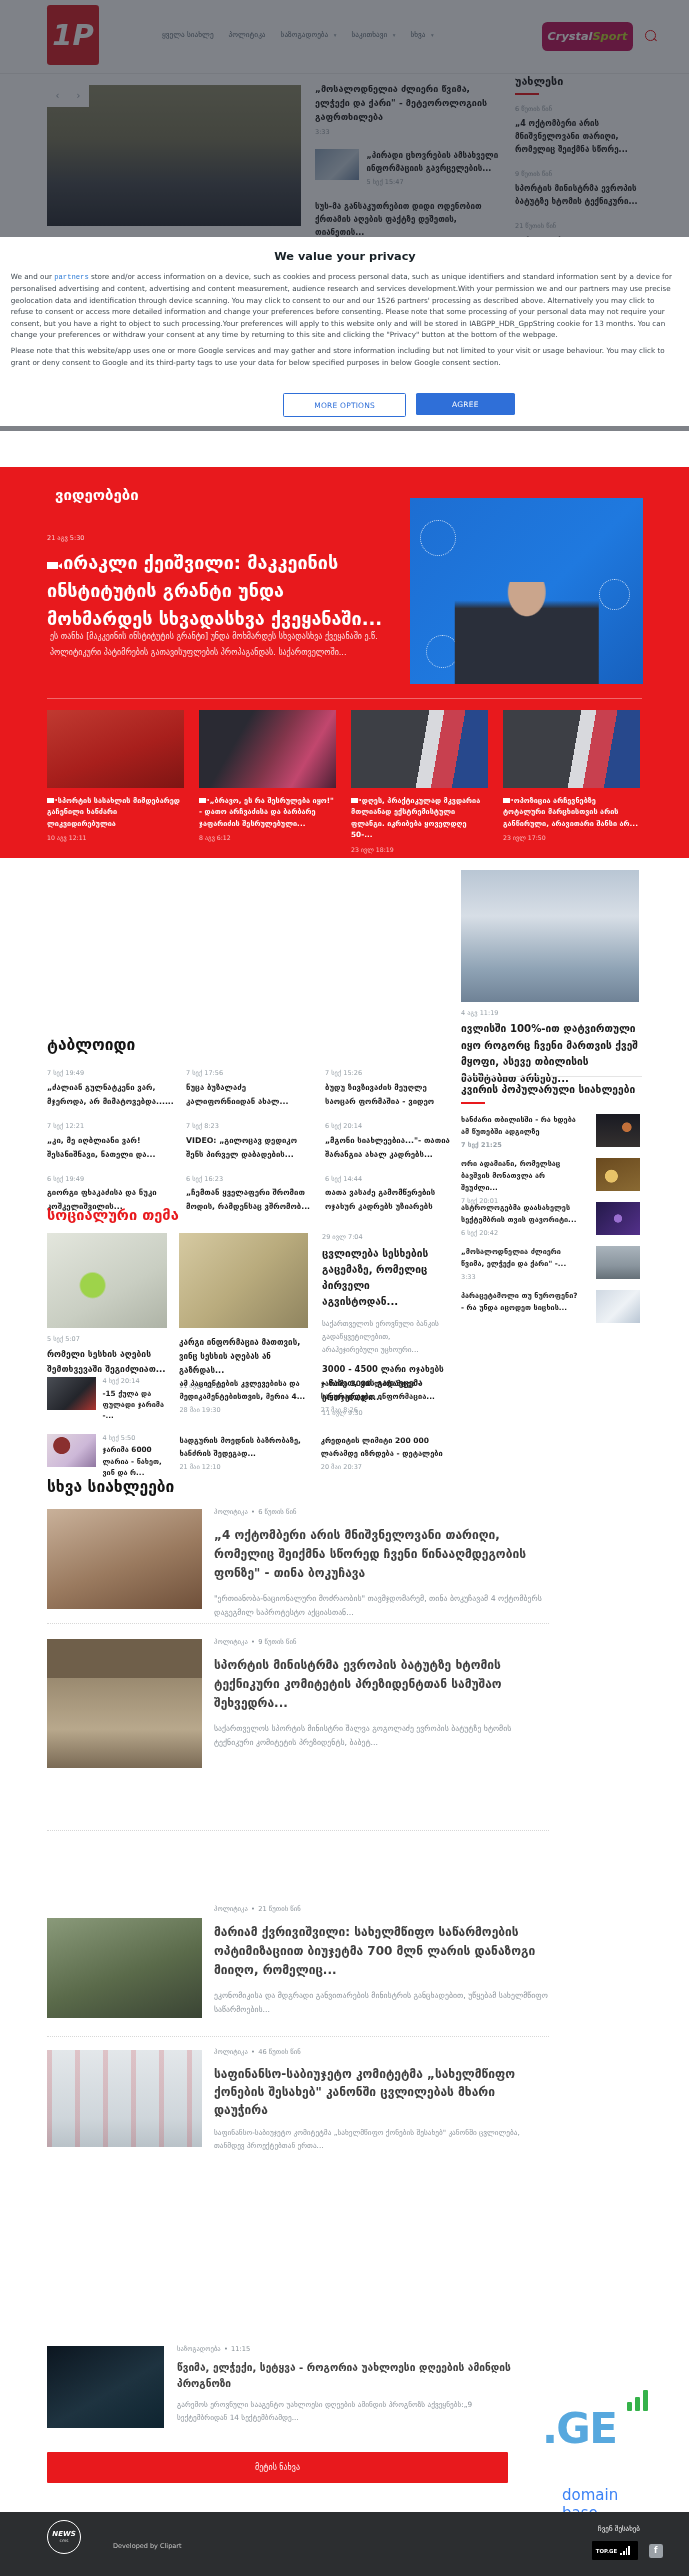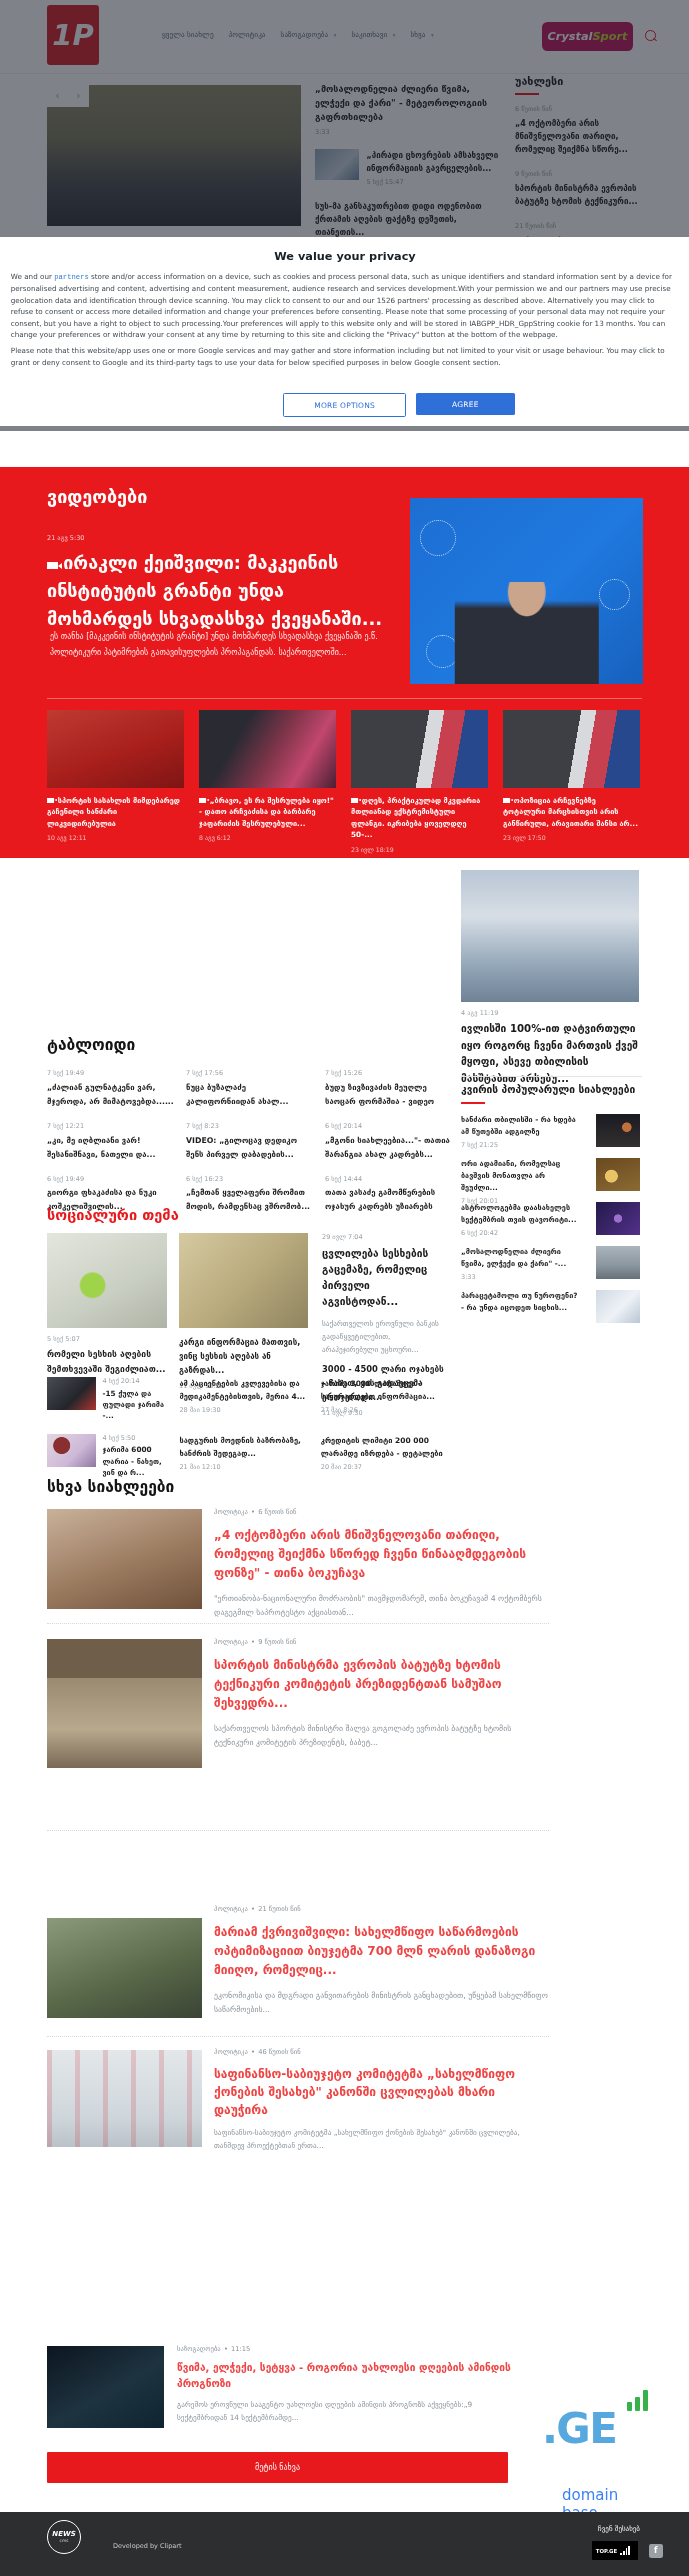--- a/index.html
+++ b/index.html
@@ -75,21 +75,21 @@
   .cam::after{content:"";position:absolute;right:-4.3px;top:0.5px;border-top:3px solid transparent;border-bottom:3px solid transparent;border-right:4.3px solid #fff;}
   .cam.small{width:7px;height:4.9px;margin-right:3.8px;}
   .cam.small::after{right:-3.2px;top:0.5px;border-top:1.9px solid transparent;border-bottom:1.9px solid transparent;border-right:3.2px solid #fff;}
   .v-card .cap{font-size:7.3px;font-weight:bold;line-height:11.3px;margin-top:7px;}
   .v-card .d{font-size:6.2px;color:rgba(255,255,255,.72);margin-top:5.4px;}
 
   .divider{height:0.5px;background:#e5e5e5;}
   .dotted{border-top:1.1px dotted #d8d8d8;}
   .meta{font-size:6.7px;color:#8a9299;}
   .meta .dot::before{content:"•";margin:0 3.2px;color:#8a9299;}
-  .art-title{font-size:12px;font-weight:bold;line-height:19px;color:#ef4444;}
+  .art-title{font-size:12px;font-weight:bold;line-height:19px;color:#404040;}
   .art-ex{font-size:7.8px;color:#8a9299;line-height:14px;}
 
   .morebtn{position:absolute;left:47px;top:2452px;width:461px;height:31px;background:#e8191d;border-radius:1.1px;
            color:#fff;font-size:8px;display:flex;align-items:center;justify-content:center;}
 
   
   .gead{position:absolute;left:542px;top:2390px;width:116px;height:124px;}
   .gead .bars{position:absolute;right:9.7px;top:0;display:flex;align-items:flex-end;gap:2.7px;}
   .gead .bars i{display:block;width:5.4px;background:#35b24a;border-radius:1.1px;}
   .gead .getxt{position:absolute;left:0;top:18.3px;font-size:42px;font-weight:bold;color:#57a8de;letter-spacing:-1.6px;line-height:42px;}
@@ -198,21 +198,21 @@
       <span>We and our </span><span class="lk linklike">partners</span><span> store and/or access information on a device, such as cookies and process personal data, such as unique identifiers and standard information sent by a device for personalised advertising and content, advertising and content measurement, audience research and services development.With your permission we and our partners may use precise geolocation data and identification through device scanning. You may click to consent to our and our 1526 partners' processing as described above. Alternatively you may click to refuse to consent or access more detailed information and change your preferences before consenting. Please note that some processing of your personal data may not require your consent, but you have a right to object to such processing.Your preferences will apply to this website only and will be stored in IABGPP_HDR_GppString cookie for 13 months. You can change your preferences or withdraw your consent at any time by returning to this site and clicking the "Privacy" button at the bottom of the webpage.</span>
       <div style="margin-top:4.3px;">Please note that this website/app uses one or more Google services and may gather and store information including but not limited to your visit or usage behaviour. You may click to grant or deny consent to Google and its third-party tags to use your data for below specified purposes in below Google consent section.</div>
     </div>
     <div class="btns">
       <div class="btn-outline linklike">MORE OPTIONS</div>
       <div class="btn-fill linklike">AGREE</div>
     </div>
   </div>
 
   <div class="videos">
-    <div class="abs" style="left:47px;top:19.4px;font-size:18px;font-weight:bold;">ვიდეობები</div>
+    <div class="abs" style="left:55px;top:19.4px;font-size:15px;font-weight:bold;">ვიდეობები</div>
 
     <div class="abs" style="left:47px;top:67px;font-size:6.5px;color:rgba(255,255,255,.78);">21 აგვ 5:30</div>
     <div class="abs" style="left:47px;top:82px;width:345px;font-size:18px;font-weight:bold;line-height:28px;">
       <span class="cam"></span><span>ირაკლი ქეიშვილი: მაკკეინის ინსტიტუტის გრანტი უნდა მოხმარდეს სხვადასხვა ქვეყანაში...</span>
     </div>
     <div class="abs" style="left:50px;top:162px;width:350px;font-size:8px;line-height:15.6px;color:rgba(255,255,255,.92);">ეს თანხა [მაკკეინის ინსტიტუტის გრანტი] უნდა მოხმარდეს სხვადასხვა ქვეყანაში ე.წ. პოლიტიკური პატიმრების გათავისუფლების პროპაგანდას. საქართველოში...</div>
 
     <div class="abs im im-video" style="left:410px;top:31px;width:233px;height:186px;">
       <div class="ring" style="left:9.7px;top:21.6px;width:34px;height:34px;"></div>
       <div class="ring" style="right:13px;top:81px;width:29px;height:29px;"></div>
@@ -249,21 +249,21 @@
   <div class="abs im im-side" style="left:461px;top:870px;width:178px;height:132px;"></div>
   <div class="abs date" style="left:461px;top:1009px;">4 აგვ 11:19</div>
   <div class="abs" style="left:461px;top:1021px;width:181px;font-size:10.2px;font-weight:bold;line-height:16.7px;color:#1a1a1a;">ივლისში 100%-ით დატვირთული იყო როგორც ჩვენი მართვის ქვეშ მყოფი, ასევე თბილისის მასშტაბით არსებუ...</div>
   <div class="abs divider" style="left:461px;top:1076px;width:181px;"></div>
   <div class="abs" style="left:461px;top:1084px;font-size:10.2px;font-weight:bold;color:#1a1a1a;">კვირის პოპულარული სიახლეები</div>
   <div class="abs" style="left:461px;top:1102px;width:24px;height:2.2px;background:#e8191d;"></div>
 
   <div class="abs" style="left:461px;top:1114px;width:181px;">
     <div style="position:relative;height:44px;">
       <div style="width:121px;font-size:7.3px;font-weight:bold;line-height:12px;color:#1d1d1d;">ხანძარი თბილისში - რა ხდება ამ წუთებში ადგილზე</div>
-      <div class="date" style="margin-top:2.7px;">7 სექ 21:25</div>
+      <div class="date" style="margin-top:2.7px;font-weight:bold;">7 სექ 21:25</div>
       <div class="im im-p1" style="position:absolute;right:2.2px;top:0;width:44px;height:33px;"></div>
     </div>
     <div style="position:relative;height:44px;">
       <div style="width:121px;font-size:7.3px;font-weight:bold;line-height:12px;color:#1d1d1d;">ორი ადამიანი, რომელსაც ბავშვის მონათვლა არ შეუძლი...</div>
       <div class="date" style="margin-top:2.7px;">7 სექ 20:01</div>
       <div class="im im-p2" style="position:absolute;right:2.2px;top:0;width:44px;height:33px;"></div>
     </div>
     <div style="position:relative;height:44px;">
       <div style="width:121px;font-size:7.3px;font-weight:bold;line-height:12px;color:#1d1d1d;">ასტროლოგებმა დაასახელეს სექტემბრის თვის ფავორიტი...</div>
       <div class="date" style="margin-top:2.7px;">6 სექ 20:42</div>

